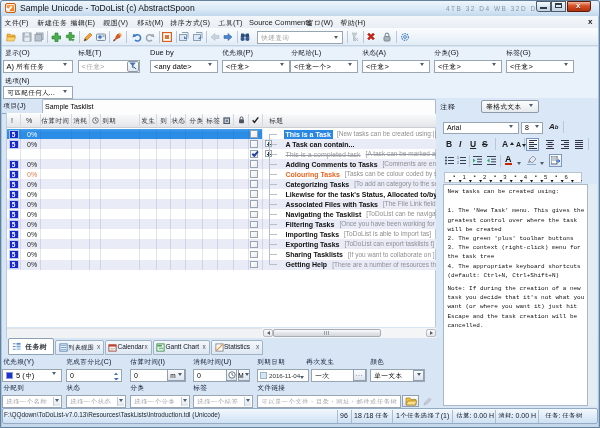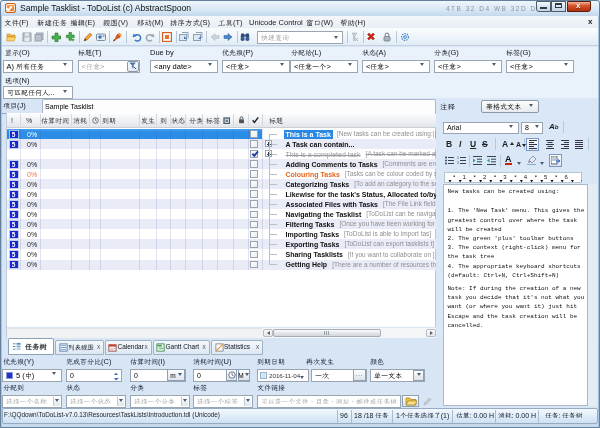--- a/index.html
+++ b/index.html
@@ -12,21 +12,21 @@
 .arr{width:0;height:0;border:2.5px solid transparent;border-top:3px solid #4b5e72;margin-top:3px}
 .tbtn{position:absolute;border:1px solid #8fa0b4;background:linear-gradient(#fdfdfe,#dde4ed);display:flex;align-items:center;justify-content:center}
 .sep{position:absolute;width:1px;background:#b9c7d6}
 .gl{position:absolute;width:1px;background:rgba(70,90,150,0.16)}
 </style></head><body>
 <div class="abs" style="left:0;top:0;width:600px;height:428px;border:1px solid #63809c;border-radius:3px 3px 0 0"></div>
 <div class="abs" style="left:1px;top:1px;width:598px;height:426px;border:1px solid #a9c4dd;border-radius:3px 3px 0 0"></div>
 <div class="abs" style="left:1px;top:1px;width:598px;height:15px;border-radius:3px 3px 0 0;background:linear-gradient(#eef5fb,#d9e9f7 55%,#c3d8ec)"></div>
 <div class="abs" style="left:4.5px;top:3px;width:11px;height:10px;background:linear-gradient(#ffa852,#ee7418);border:1px solid #c85e10;border-radius:2px;box-shadow:inset 0 0 0 1px rgba(255,255,255,.75)"></div>
 <div class="abs" style="left:7px;top:4.5px;width:4px;height:6px;border:solid #fff;border-width:0 2px 2px 0;transform:rotate(40deg)"></div>
-<div class="L" style="left:20px;top:3.5px;font-size:8.6px;color:#101010">Sample Tasklist - ToDoList (c) AbstractSpoon</div>
+<div class="L" style="left:20px;top:3.5px;font-size:8.6px;color:#101010">Sample Unicode - ToDoList (c) AbstractSpoon</div>
 <div class="L" style="left:446px;top:5.5px;font-size:6.5px;color:rgba(50,60,80,.5);letter-spacing:1.5px;filter:blur(.4px)">4TB 32 D4 WB 32D D4</div>
 <div class="abs" style="left:536px;top:1px;width:15px;height:11px;background:linear-gradient(#f6fafc,#dbe7f0 45%,#c3d4e2);border:1px solid #4e5d6d;border-radius:0 0 0 3px"></div>
 <div class="abs" style="left:540px;top:7px;width:7px;height:2px;background:#2f3b46"></div>
 <div class="abs" style="left:551px;top:1px;width:15px;height:11px;background:linear-gradient(#f6fafc,#dbe7f0 45%,#c3d4e2);border:1px solid #4e5d6d"></div>
 <div class="abs" style="left:555px;top:3px;width:7px;height:5px;border:1px solid #2f3b46;box-shadow:inset 0 1px #2f3b46"></div>
 <div class="abs" style="left:567px;top:1px;width:24px;height:11px;background:linear-gradient(#f0b8a0,#d9542c 40%,#b03010);border:1px solid #5e1b08;border-radius:0 0 3px 0"></div>
 <div class="L" style="left:576px;top:2px;font-size:8px;color:#fff;font-weight:bold;text-shadow:0 1px 1px #802000">x</div>
 <div class="abs" style="left:2px;top:16px;width:596px;height:12px;background:linear-gradient(#f4f7fa,#e8eef5)"></div>
 <div class="L" style="left:4px;top:18.5px;"><svg class="k" width="15.0" height="7.5" viewBox="0 0 2000 1000">
       <g transform="translate(0,880) scale(1,-1)" fill="#1a1a1a">
@@ -67,21 +67,21 @@
         <use href="#g65b9" x="2000"></use>
         <use href="#g5f0f" x="3000"></use>
       </g>
     </svg><span style="font-size:7.5px;color:#1a1a1a">(S)</span></div>
 <div class="L" style="left:218px;top:18.5px;"><svg class="k" width="15.0" height="7.5" viewBox="0 0 2000 1000">
       <g transform="translate(0,880) scale(1,-1)" fill="#1a1a1a">
         <use href="#g5de5" x="0"></use>
         <use href="#g5177" x="1000"></use>
       </g>
     </svg><span style="font-size:7.5px;color:#1a1a1a">(T)</span></div>
-<div class="L" style="left:249px;top:18.5px;"><span style="font-size:7.5px;color:#1a1a1a">Unicode Control</span></div>
+<div class="L" style="left:249px;top:18.5px;"><span style="font-size:7.5px;color:#1a1a1a">Source Comments</span></div>
 <div class="L" style="left:306px;top:18.5px;"><svg class="k" width="15.0" height="7.5" viewBox="0 0 2000 1000">
       <g transform="translate(0,880) scale(1,-1)" fill="#1a1a1a">
         <use href="#g7a97" x="0"></use>
         <use href="#g53e3" x="1000"></use>
       </g>
     </svg><span style="font-size:7.5px;color:#1a1a1a">(W)</span></div>
 <div class="L" style="left:340px;top:18.5px;"><svg class="k" width="15.0" height="7.5" viewBox="0 0 2000 1000">
       <g transform="translate(0,880) scale(1,-1)" fill="#1a1a1a">
         <use href="#g5e2e" x="0"></use>
         <use href="#g52a9" x="1000"></use>

